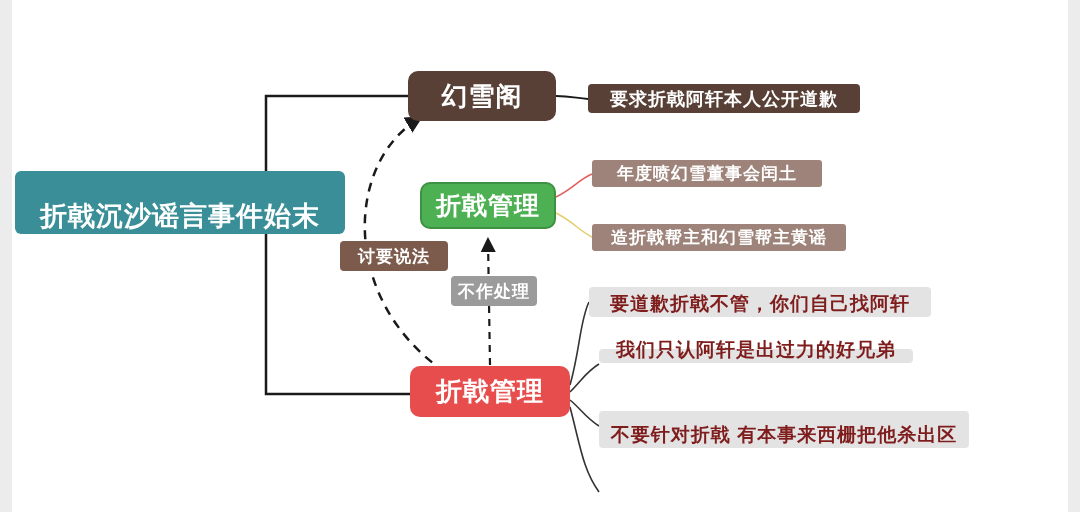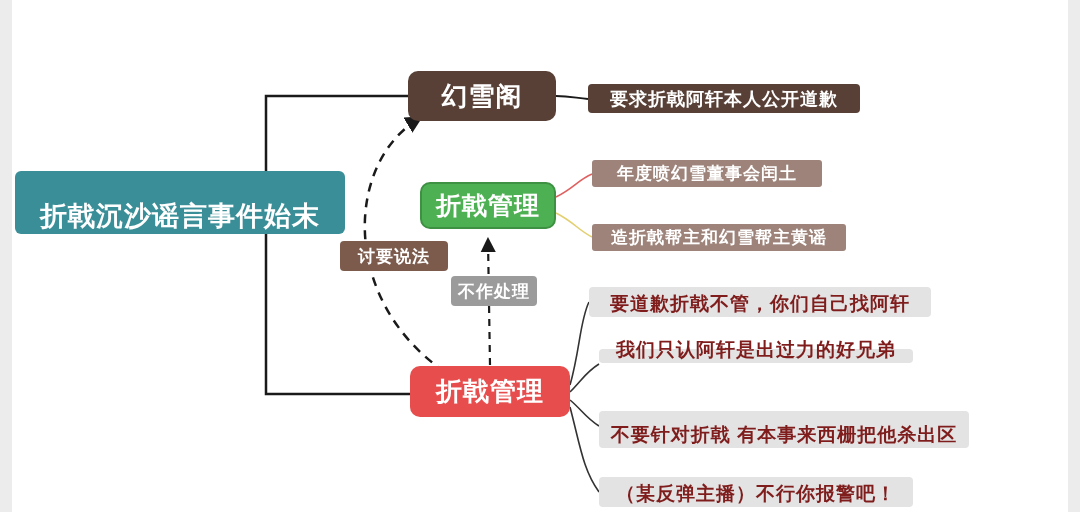--- a/index.html
+++ b/index.html
@@ -90,23 +90,20 @@
   </div>
   <div class="node chip-gray" style="left:589px;top:287px;width:342px;height:30px;">
     <span>要道歉折戟不管，你们自己找阿轩</span>
   </div>
   <div class="node chip-gray" style="left:599px;top:349px;width:314px;height:14px;">
     <span>我们只认阿轩是出过力的好兄弟</span>
   </div>
   <div class="node chip-gray" style="left:599px;top:411px;width:370px;height:37px;">
     <span>不要针对折戟 有本事来西栅把他杀出区</span>
   </div>
-  <div class="node chip-gray" style="left:599px;top:477px;width:314px;height:30px;">
-    <span>（某反弹主播）不行你报警吧！</span>
-  </div>
 
   <div class="node edge-label-brown" style="left:340px;top:241px;width:108px;height:30px;">
     <span>讨要说法</span>
   </div>
   <div class="node edge-label-gray" style="left:451px;top:276px;width:86px;height:30px;">
     <span>不作处理</span>
   </div>
 
 </div>
 

